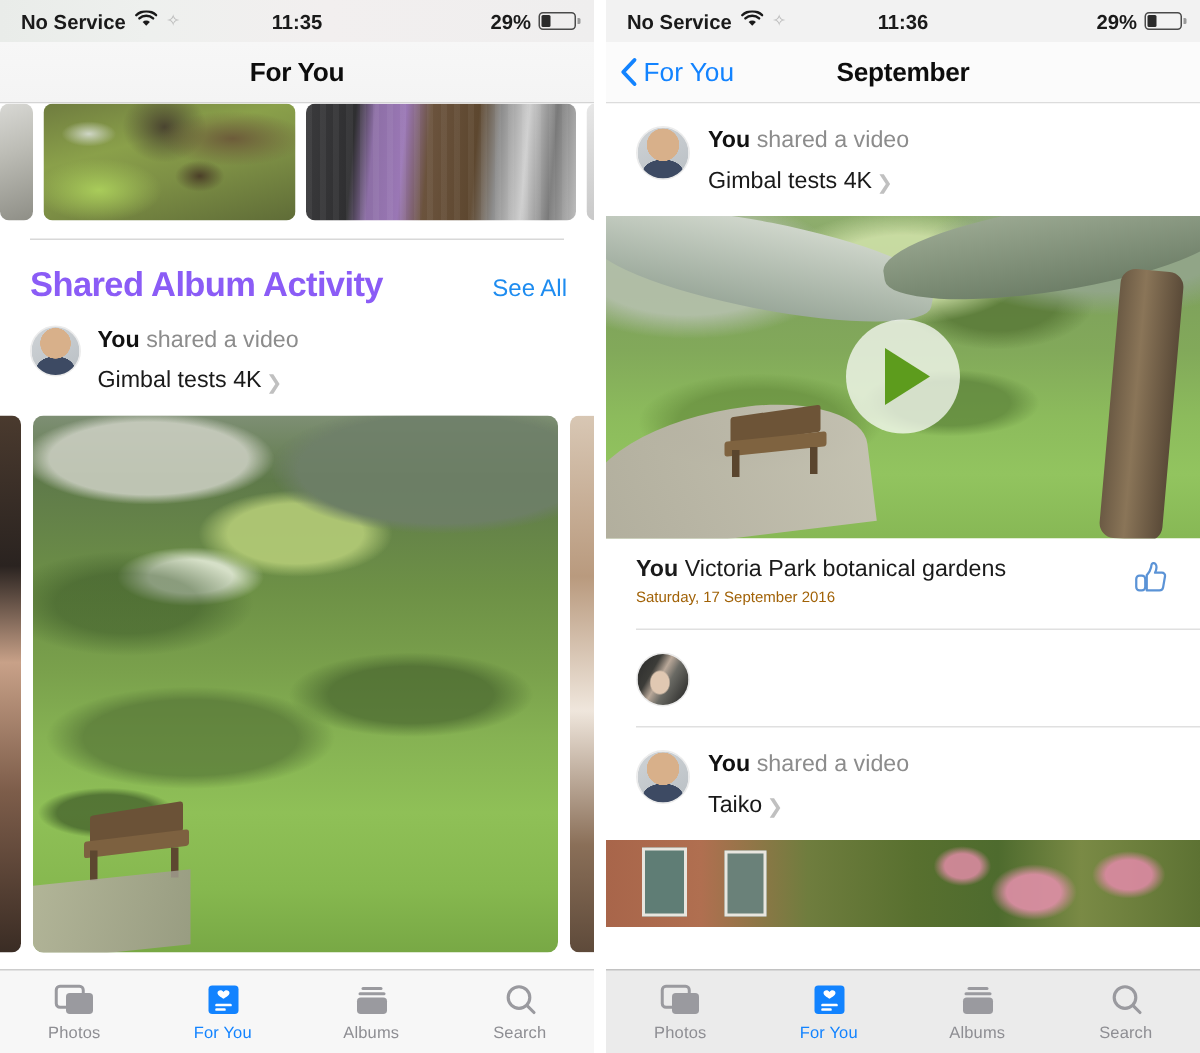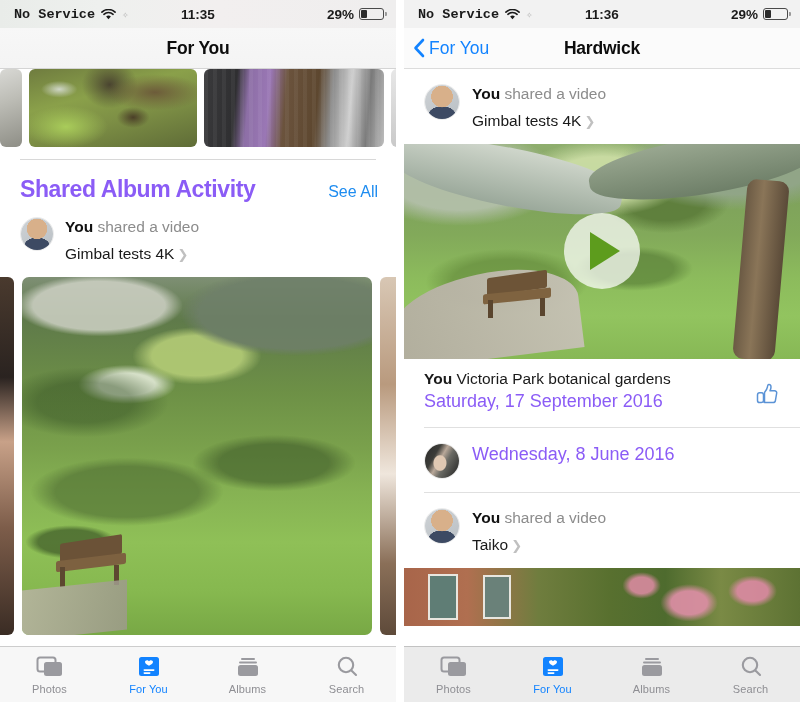--- a/index.html
+++ b/index.html
@@ -17,21 +17,21 @@
 
   
   .statusbar{
     position:relative;height:28px;
     display:flex;align-items:center;
     padding:0 12px 0 14px;
     font-size:13.5px;font-weight:bold;color:#1a1a1a;
     background:linear-gradient(90deg,#e9ece9 0%,#eef0ee 25%,#f2efef 55%,#efeeee 100%);
   }
   .statusbar.plain{background:#f2f2f2;}
-  .sb-left{display:flex;align-items:center;gap:6px;font-family:Liberation Mono, monospace;}
+  .sb-left{display:flex;gap:6px;}
   .sb-center{position:absolute;left:0;right:0;text-align:center;pointer-events:none;}
   .sb-right{margin-left:auto;display:flex;align-items:center;gap:5px;}
   .wifi svg{display:block;}
   .sync{font-size:11px;color:#b9b9b9;letter-spacing:-1px;}
   .batt{
     width:25px;height:12px;border:1.4px solid #4a4a4a;border-radius:3px;
     position:relative;box-sizing:border-box;padding:1px;
   }
   .batt::after{
     content:"";position:absolute;right:-3.5px;top:3.3px;
@@ -112,21 +112,21 @@
     border-left:30px solid #5d9c1d;
     border-top:19px solid transparent;
     border-bottom:19px solid transparent;
   }
   .caption{
     display:flex;align-items:flex-end;padding:11px 18px 14px 20px;gap:16px;
   }
   .cap-text{flex:1;display:flex;flex-direction:column;gap:3px;}
   .cap-l1{font-size:15.5px;color:#1a1a1a;line-height:1.2;}
   .cap-l1 b{font-weight:bold;}
-  .cap-l2{font-size:18px;color:#8b5cf6;line-height:1.2;}
+  .cap-l2{font-size:10px;color:#a16207;line-height:1.2;}
   .thumbup{flex:none;padding-top:2px;cursor:pointer;}
   .rowsep{height:1px;background:#e0e0e0;margin-left:20px;}
   .partial{height:58px;overflow:hidden;position:relative;}
 
   
   .tabbar{
     position:absolute;left:0;bottom:0;width:100%;height:56px;
     display:flex;align-items:flex-start;
     border-top:1px solid #cdcdcd;
     background:#f7f7f7;
@@ -330,21 +330,21 @@
 
     <div class="navbar flat">
       <div class="nav-back">
         <span>
           <svg width="12" height="20" viewBox="0 0 12 20">
             <path d="M10 2 2.5 10 10 18" fill="none" stroke="#1283ff" stroke-width="2.6" stroke-linecap="round" stroke-linejoin="round"></path>
           </svg>
         </span>
         <span>For You</span>
       </div>
-      <div class="nav-title">Hardwick</div>
+      <div class="nav-title">September</div>
     </div>
 
     <div class="r-scroll">
 
       <div class="r-row">
         <div class="avatar big">
           <div class="sc" style="background:
             radial-gradient(circle at 50% 34%,#d8b08a 0 38%,transparent 39%),
             radial-gradient(ellipse 17px 7px at 50% 30%,#2b2b33 0 60%,transparent 62%),
             radial-gradient(ellipse 19px 12px at 50% 88%,#3d4a63 0 70%,transparent 72%),
@@ -409,21 +409,20 @@
 
       <div class="rowsep"></div>
 
       <div class="r-row">
         <div class="avatar big">
           <div class="sc" style="background:
             linear-gradient(120deg,#2a2a2a 0%,#3c3c38 30%,#b9a899 45%,#6a6a64 60%,#1e1e1e 100%);"></div>
           <div class="sc" style="background:radial-gradient(ellipse 10px 12px at 44% 56%,#e0c8b2 0 60%,transparent 70%);"></div>
         </div>
         <div class="act-lines">
-          <div class="cap-l2">Wednesday, 8 June 2016</div>
         </div>
       </div>
 
       <div class="rowsep"></div>
 
       <div class="r-row">
         <div class="avatar big">
           <div class="sc" style="background:
             radial-gradient(circle at 50% 34%,#d8b08a 0 38%,transparent 39%),
             radial-gradient(ellipse 17px 7px at 50% 30%,#2b2b33 0 60%,transparent 62%),

